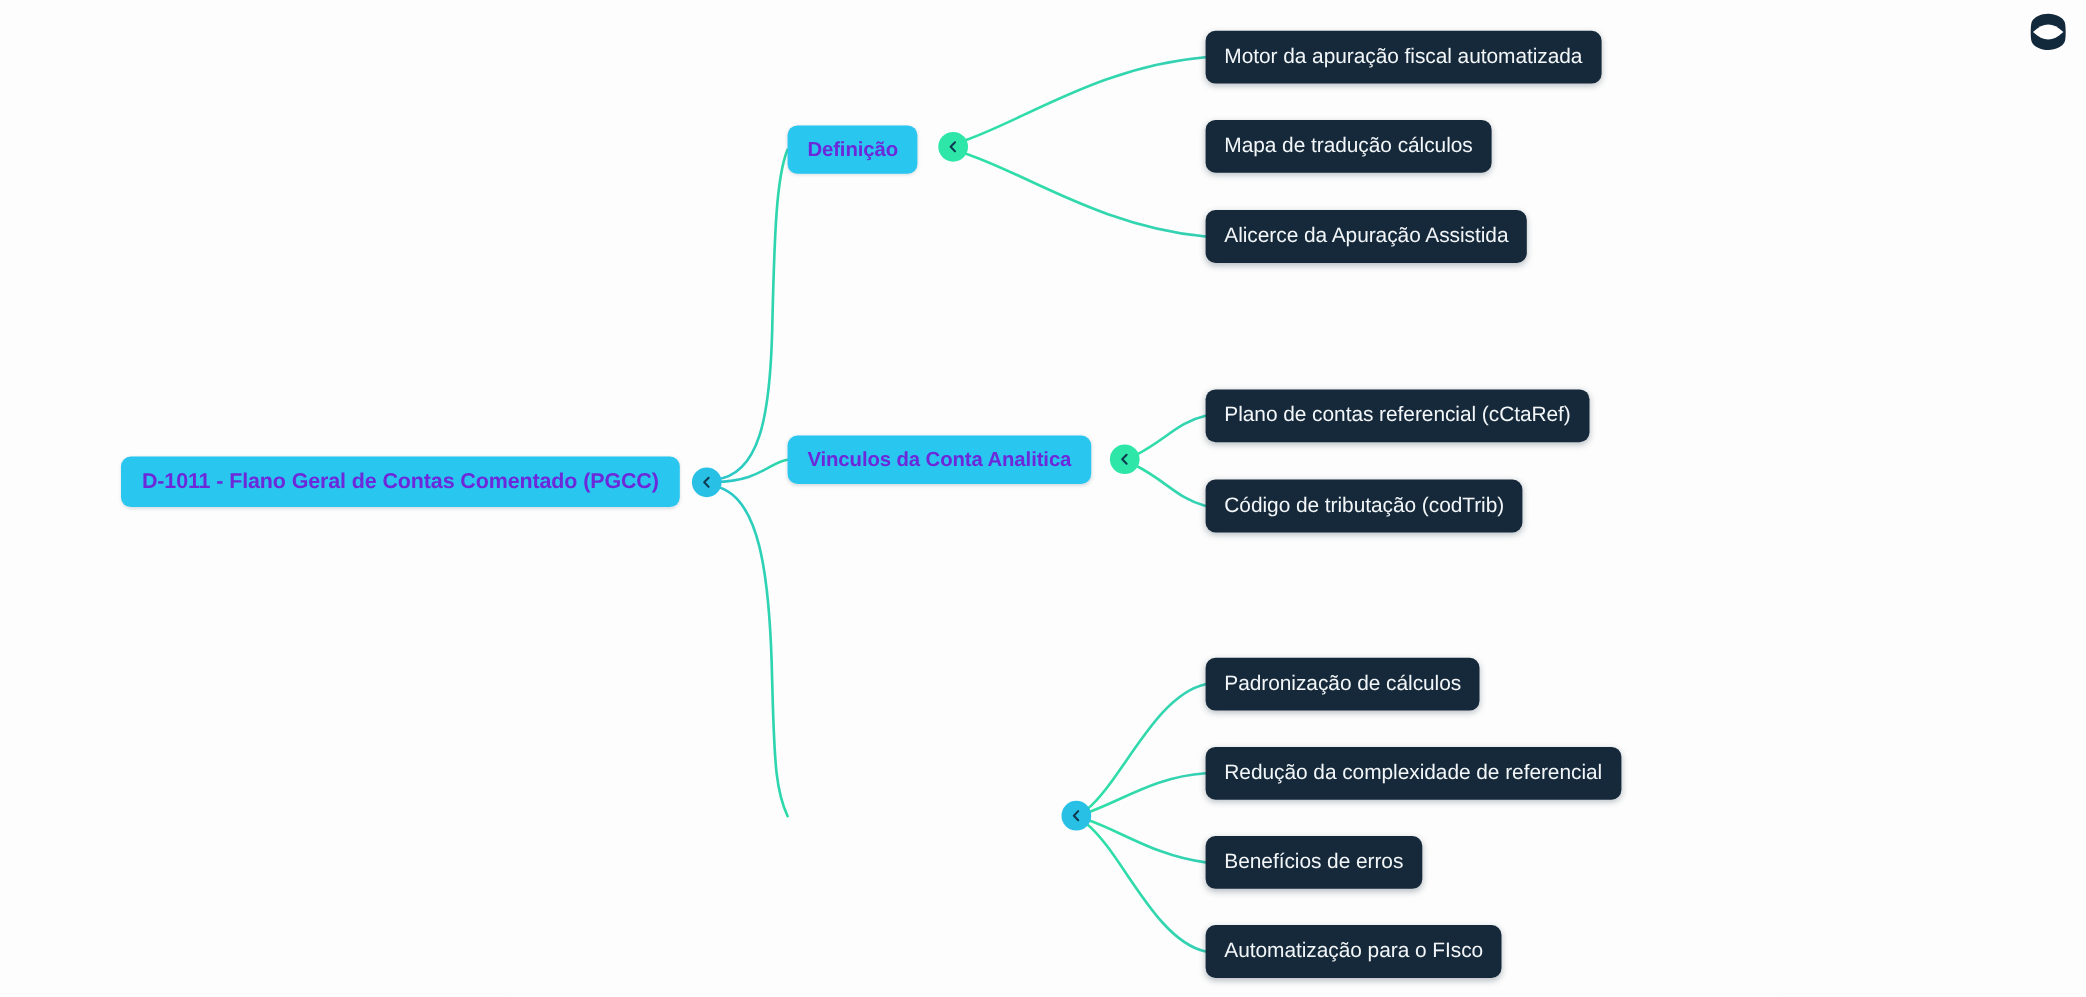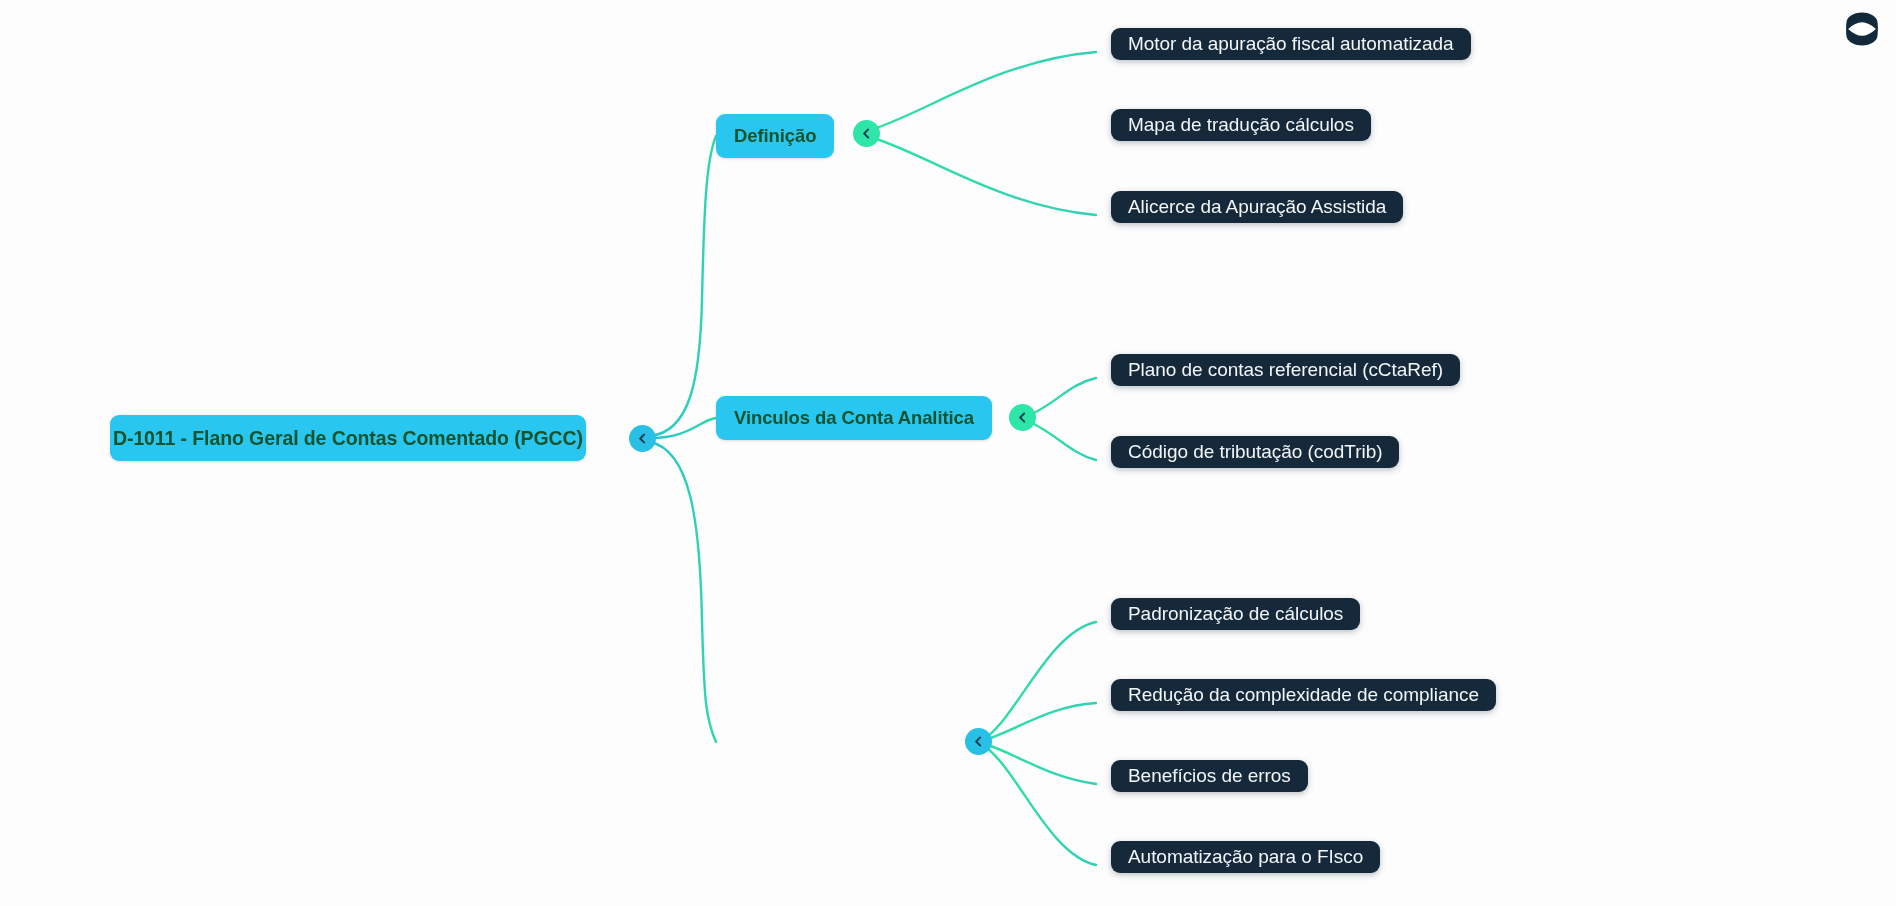--- a/index.html
+++ b/index.html
@@ -44,48 +44,47 @@
     display: flex;
     align-items: center;
     z-index: 2;
     white-space: nowrap;
     cursor: default;
   }
 
   .node-root,
   .node-branch {
     background: #29C7F0;
-    color: #14532d;
+    color: #6d28d9;
     border-radius: 9px;
     font-weight: 700;
     letter-spacing: -0.1px;
     box-shadow: 0 1px 3px rgba(20,60,90,0.16);
   }
   .node-root {
     height: 46px;
-    padding: 0 3px;
+    padding: 0 19px;
     font-size: 19.5px;
   }
   .node-branch {
     height: 44px;
     padding: 0 18px;
     font-size: 18.5px;
   }
 
   .node-leaf {
     background: #16293A;
     color: #F2F6F8;
     border-radius: 9px;
-    height: 32px;
+    height: 48px;
     padding: 0 17px;
     font-size: 19px;
     font-weight: 400;
     letter-spacing: -0.05px;
     box-shadow: 0 2px 6px rgba(15,35,55,0.28);
-    margin-left: 15px;
   }
 
   
   .toggle {
     position: absolute;
     width: 27px;
     height: 27px;
     border-radius: 50%;
     display: flex;
     align-items: center;
@@ -189,21 +188,21 @@
 
 
   <button class="toggle cyan" style="left:965px; top:728px;">
     <svg width="13" height="13" viewBox="0 0 13 13">
       <path d="M8.2 2.4 L4.2 6.5 L8.2 10.6" fill="none" stroke="#0F3A52" stroke-width="1.9" stroke-linecap="round" stroke-linejoin="round"></path>
     </svg>
   </button>
 
   <div class="node node-leaf" style="left:1096px; top:598px;">Padronização de cálculos</div>
 
-  <div class="node node-leaf" style="left:1096px; top:679px;">Redução da complexidade de compliance</div>
+  <div class="node node-leaf" style="left:1096px; top:679px;">Redução da complexidade de referencial</div>
 
   <div class="node node-leaf" style="left:1096px; top:760px;">Benefícios de erros</div>
 
   <div class="node node-leaf" style="left:1096px; top:841px;">Automatização para o FIsco</div>
 
   <div id="logo">
     <svg viewBox="0 0 40 40" xmlns="http://www.w3.org/2000/svg">
       <path d="M20 3.5 C27 3.5 33.5 7 35 11 C36.2 14.2 36.2 25.8 35 29
                C33.5 33 27 36.5 20 36.5 C13 36.5 6.5 33 5 29
                C3.8 25.8 3.8 14.2 5 11 C6.5 7 13 3.5 20 3.5 Z" fill="#12293C"></path>

